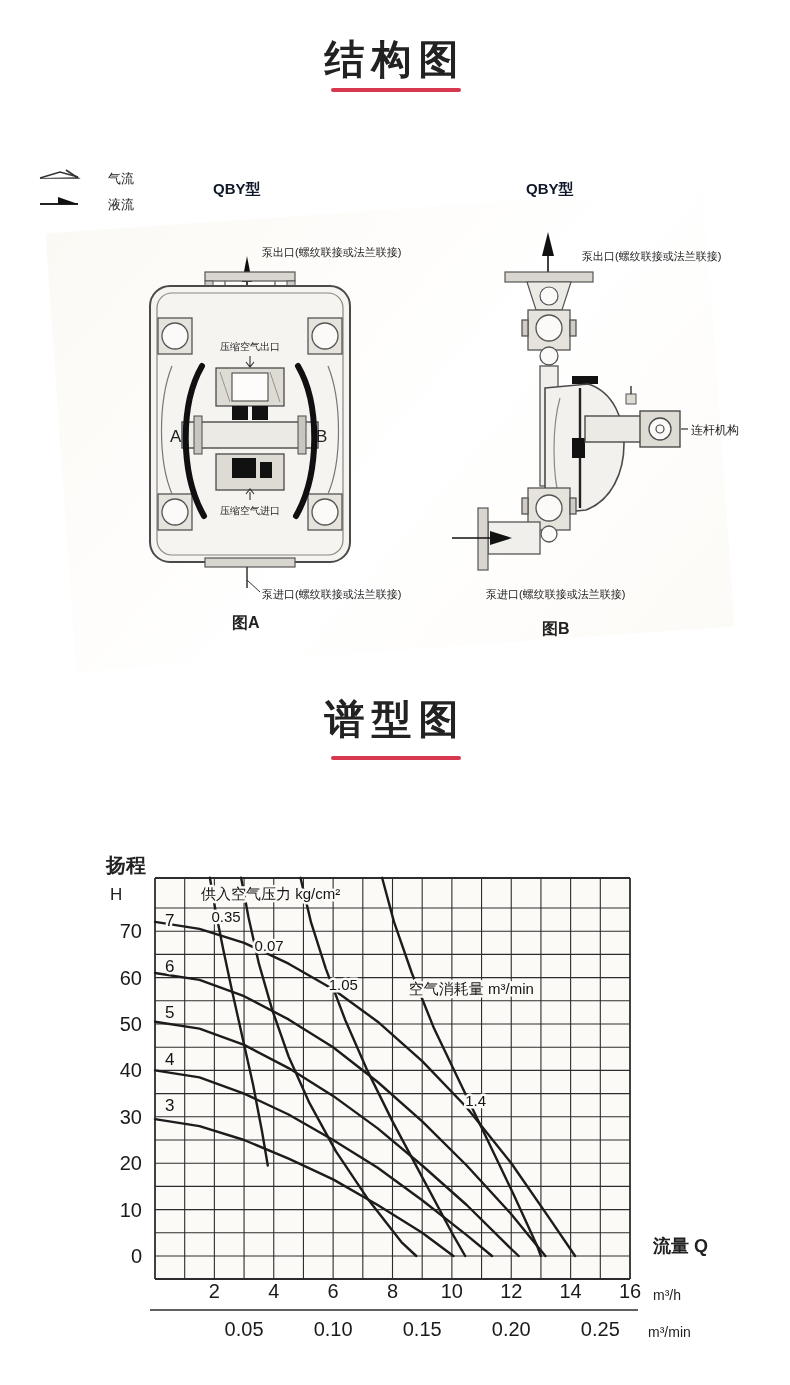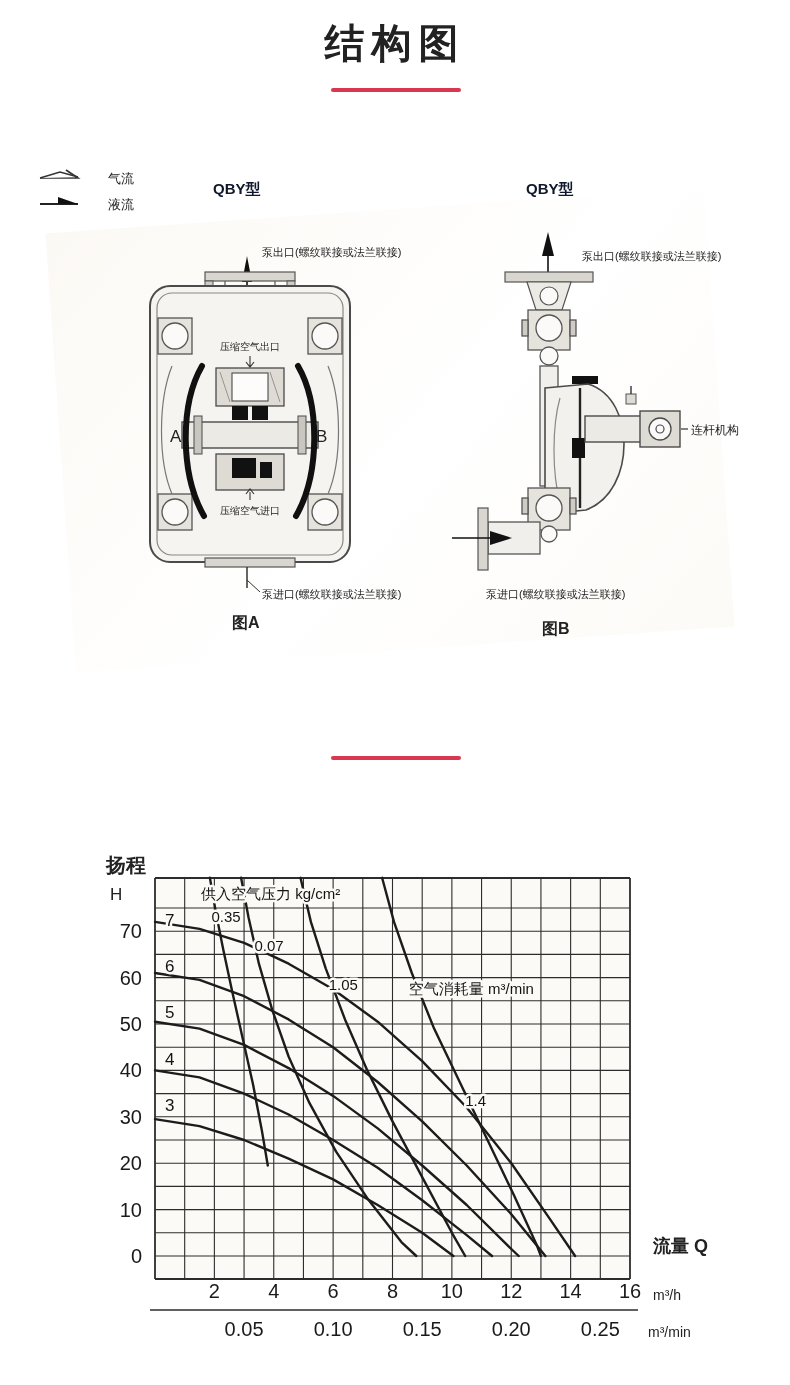--- a/index.html
+++ b/index.html
@@ -13,21 +13,21 @@
         background:linear-gradient(135deg,rgba(222,198,150,0.10),rgba(255,255,255,0) 55%,rgba(222,198,150,0.08));
         transform:rotate(-4deg);pointer-events:none;}
   svg text{font-family:"Liberation Sans","DejaVu Sans",sans-serif;}
   .diag{position:absolute;}
 </style>
 </head>
 <body>
 
 <div class="page">
 
-  <div class="sec-title" style="top:16px;">结构图</div>
+  <div class="sec-title" style="top:32px;">结构图</div>
   <div class="red-underline" style="top: 88px; background: rgb(216, 56, 79);"></div>
 
   <div class="tint"></div>
 
   <svg class="diag" style="left:26px;top:158px;" width="140" height="60" viewBox="0 0 140 60">
     <g>
       <path d="M14 20 L52 20 L40 12 L52 20" fill="none" stroke="#333" stroke-width="1.6"></path>
       <path d="M14 20 L34 14 L52 19" fill="#fff" stroke="#333" stroke-width="1.4"></path>
     </g>
     <text x="82" y="25" font-size="13" fill="#222">气流</text>
@@ -159,20 +159,21 @@
       <rect x="38" y="296" width="52" height="32" fill="#f1efeb" stroke="#555" stroke-width="1.3"></rect>
       <rect x="28" y="282" width="10" height="62" fill="#d9d6d0" stroke="#555" stroke-width="1.2"></rect>
       <line x1="2" y1="312" x2="52" y2="312" stroke="#111" stroke-width="1.6"></line>
       <path d="M62 312 L40 305 L40 319 Z" fill="#111"></path>
     </g>
     <text x="36" y="372" font-size="11" fill="#222">泵进口(螺纹联接或法兰联接)</text>
 
     <text x="92" y="408" font-size="16" font-weight="bold" fill="#222">图B</text>
   </svg>
 
+  <div class="sec-title" style="top:692px;">谱型图</div>
   <div class="red-underline" style="top: 756px; background: rgb(216, 56, 79);"></div>
 
   <svg id="curve-svg" class="diag" style="left:0px;top:840px;" width="790" height="545" viewBox="0 0 790 545">
     <text x="106" y="32" font-size="20" font-weight="600" fill="#222">扬程</text>
     <text x="110" y="60" font-size="17" fill="#222">H</text>
     <text x="653" y="412" font-size="18" font-weight="600" fill="#222">流量  Q</text>
     <text x="653" y="460" font-size="14" fill="#222">m³/h</text>
     <text x="648" y="497" font-size="14" fill="#222">m³/min</text>
     <g id="chart-grid">
         <rect x="155" y="38" width="475" height="401" fill="#fbfaf7"></rect>

